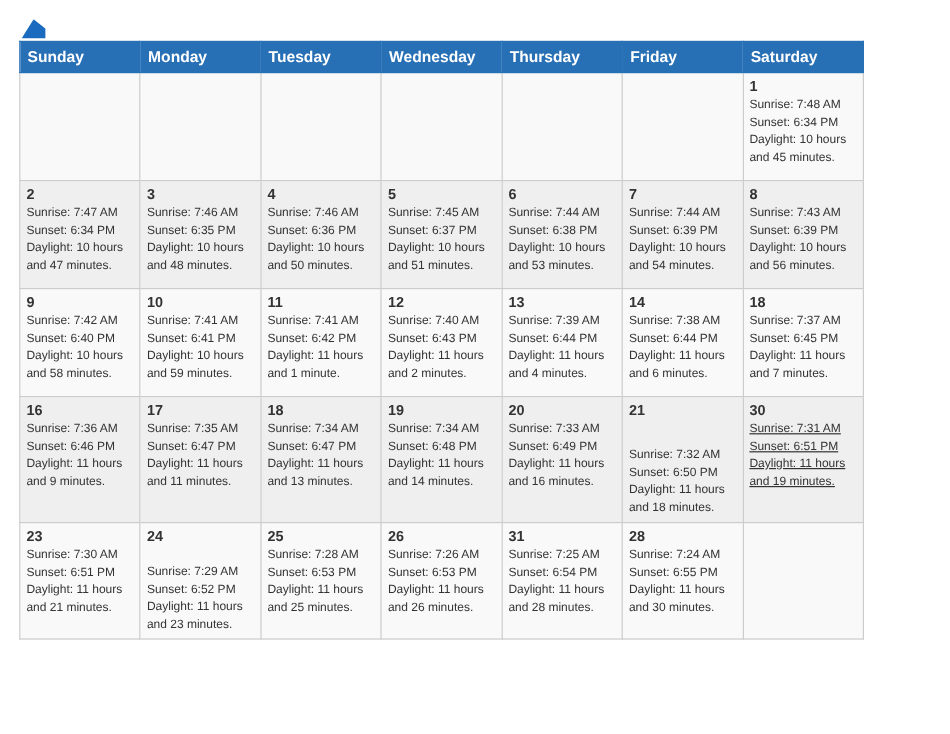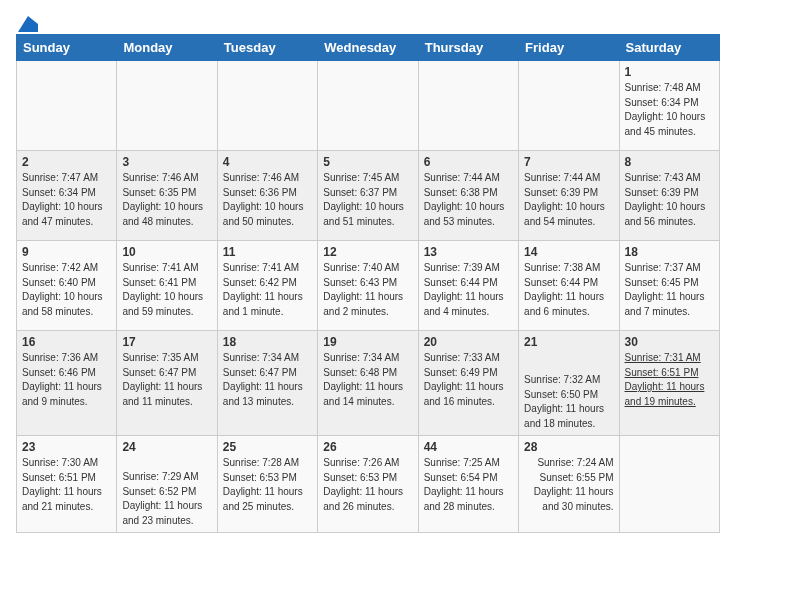--- a/index.html
+++ b/index.html
@@ -322,29 +322,29 @@
 and 25 minutes.</div>
           </td>
           <td>
             <span class="day-num">26</span>
             <div class="day-info" style="white-space: pre-line;">Sunrise: 7:26 AM
 Sunset: 6:53 PM
 Daylight: 11 hours
 and 26 minutes.</div>
           </td>
           <td>
-            <span class="day-num">44</span>
+            <span class="day-num">31</span>
             <div class="day-info" style="white-space: pre-line;">Sunrise: 7:25 AM
 Sunset: 6:54 PM
 Daylight: 11 hours
 and 28 minutes.</div>
           </td>
           <td>
             <span class="day-num">28</span>
-            <div class="day-info" style="white-space: pre-line; text-align: right;">Sunrise: 7:24 AM
+            <div class="day-info" style="white-space: pre-line;">Sunrise: 7:24 AM
 Sunset: 6:55 PM
 Daylight: 11 hours
 and 30 minutes.</div>
           </td>
           <td class="empty-cell"></td>
         </tr>
       </tbody>
   </table>
 </div>
 

